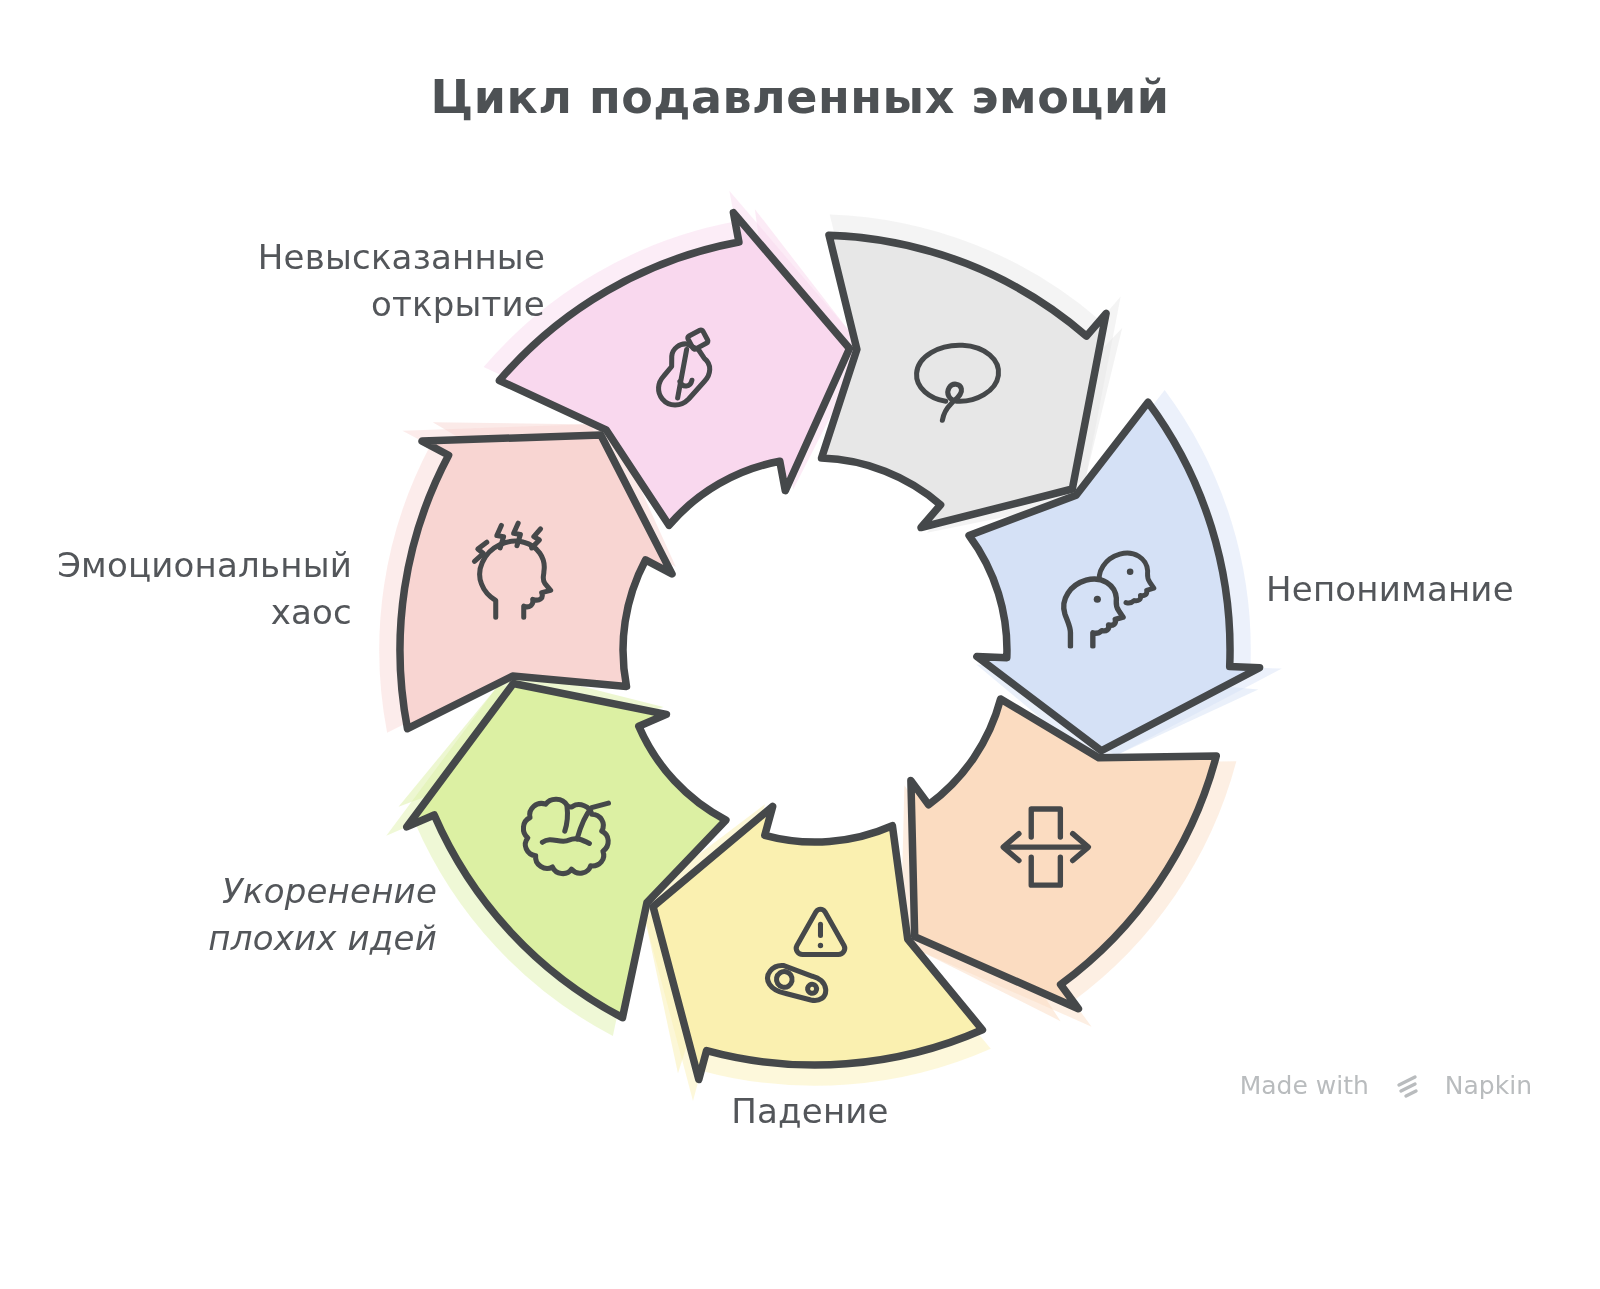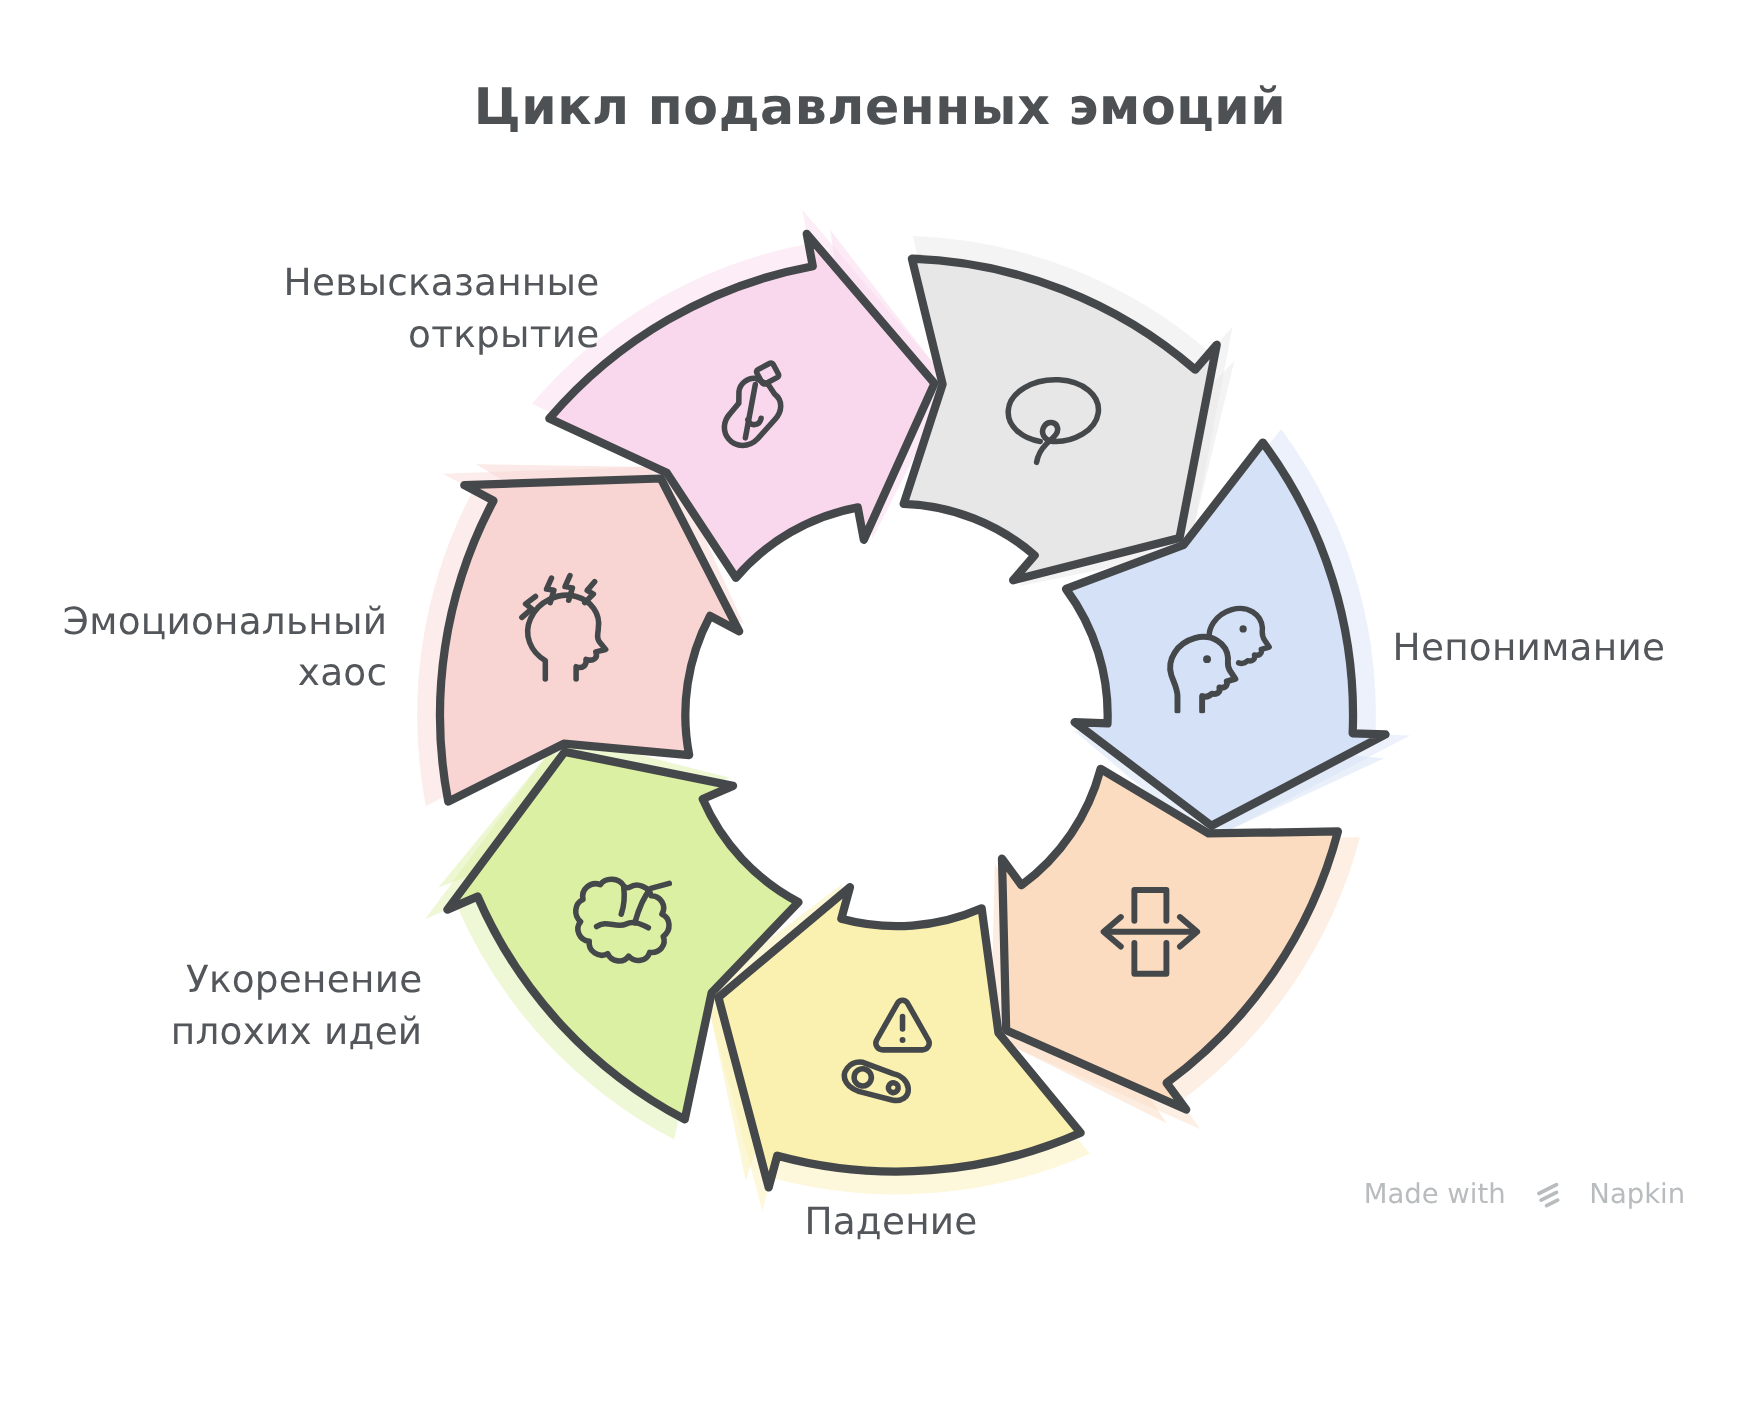--- a/index.html
+++ b/index.html
@@ -14,21 +14,21 @@
   #ring{ position:absolute; inset:0; width:1600px; height:1289px; }
   .lbl{
     position:absolute; font-size:34px; line-height:1.38; color:#53565a;
     white-space:pre-line; letter-spacing:0.2px;
   }
   .l1{ right:1055px; top:234px; text-align:right; }
   .l2{ left:1068px;  top:238px; text-align:left;  }
   .l3{ left:1266px;  top:566px; text-align:center;  }
   .l4{ left:1183px;  top:872px; text-align:left;  }
   .l5{ left:810px;   top:1088px; transform:translateX(-50%); text-align:center; }
-  .l6{ right:1216px; top:868px; text-align:right; }
+  .l6{ right:1163px; top:868px; text-align:right;font-style:italic; }
   .l7{ right:1248px; top:542px; text-align:right;margin-left:24px; }
   .watermark{
     position:absolute; right:68px; bottom:42px;
     display:flex; align-items:center; gap:25px;
     font-size:25px; color:#b9bcbe;
   }
 </style>
 </head>
 <body>
 

